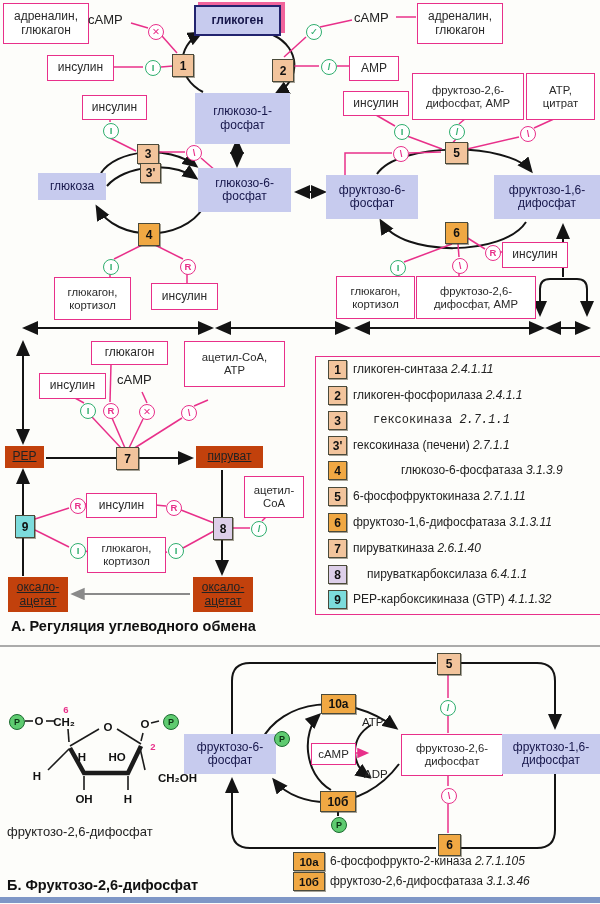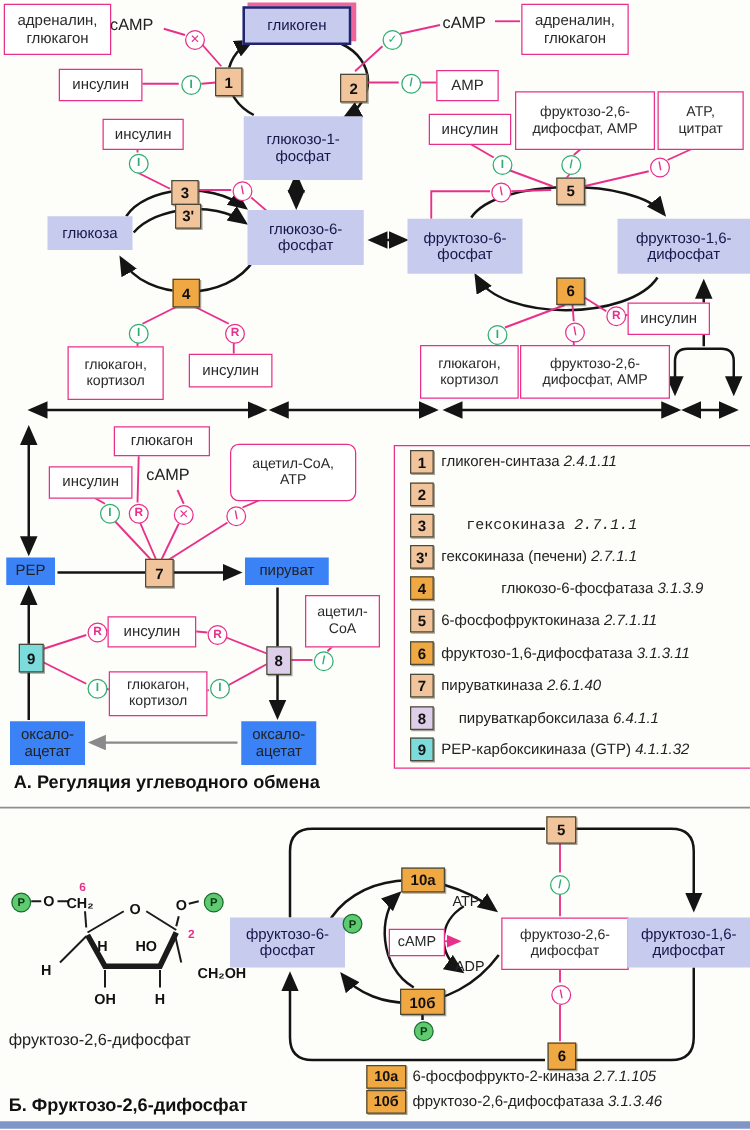--- a/index.html
+++ b/index.html
@@ -3,21 +3,21 @@
 <meta charset="utf-8">
 <style>
   html,body{margin:0;padding:0;background:#fff;}
   #canvas{position:relative;width:600px;height:904px;background:#fdfdfa;overflow:hidden;
     font-family:"Liberation Sans","DejaVu Sans",sans-serif;color:#1c1c1c;}
   #wires{position:absolute;left:0;top:0;z-index:1;}
   .bx{position:absolute;z-index:2;white-space:pre-line;text-align:center;line-height:1.12;
       display:flex;align-items:center;justify-content:center;font-size:12px;}
   .lav{background:#c7cbee;color:#16164a;}
   .pkb{background:#fff;border:1.7px solid #e8308a;color:#2a2a2a;}
-  .pkt{background:#3b82f6;color:#222;}
+  .pkt{background:#c2410c;color:#222;text-decoration:underline;}
   .chip{position:absolute;z-index:3;border:1px solid #4a4a3a;font-weight:bold;color:#111;
         display:flex;align-items:center;justify-content:center;font-size:12px;
         box-shadow:1px 1px 0 rgba(60,50,30,.45);}
   .tan{background:#f2c49c;} .org{background:#f0a843;} .pur{background:#ddcfe9;} .cyn{background:#7cdcdc;}
   .circ{position:absolute;z-index:3;width:14px;height:14px;border-radius:50%;background:#fff;
         display:flex;align-items:center;justify-content:center;font-size:9.5px;font-weight:bold;line-height:14px;}
   .cg{border:1.7px solid #2fae6e;color:#2fae6e;}
   .cp{border:1.7px solid #e8308a;color:#e8308a;}
   .circP{position:absolute;z-index:3;width:14px;height:14px;border-radius:50%;background:#5ecb70;
         border:1.5px solid #1c6b30;color:#0c3514;font-size:9px;font-weight:bold;
@@ -164,21 +164,21 @@
       <text x="128" y="803">H</text>
       <text x="158" y="782" text-anchor="start">CH₂OH</text>
     </g>
     <g font-size="9.5" font-weight="bold" fill="#e8308a" text-anchor="middle">
       <text x="66" y="713">6</text>
       <text x="153" y="750">2</text>
     </g>
   </g>
 </svg>
 
-<div class="bx lav glyc" style="left:194px;top:5px;width:83px;height:27px;">гликоген</div>
+<div class="bx lav glyc" style="left:194px;top:5px;width:83px;height:27px;font-weight:bold;">гликоген</div>
 <div class="bx lav" style="left:195px;top:93px;width:95px;height:51px;">глюкозо-1-
 фосфат</div>
 <div class="bx lav" style="left:198px;top:168px;width:93px;height:44px;">глюкозо-6-
 фосфат</div>
 <div class="bx lav" style="left:38px;top:173px;width:68px;height:27px;">глюкоза</div>
 <div class="bx lav" style="left:326px;top:175px;width:92px;height:44px;">фруктозо-6-
 фосфат</div>
 <div class="bx lav" style="left:494px;top:175px;width:106px;height:44px;">фруктозо-1,6-
 дифосфат</div>
 <div class="bx pkt" style="left:5px;top:446px;width:39px;height:22px;">PEP</div>
@@ -203,21 +203,21 @@
 <div class="bx pkb smallfont" style="left:54px;top:277px;width:75px;height:41px;">глюкагон,
 кортизол</div>
 <div class="bx pkb" style="left:151px;top:283px;width:65px;height:25px;">инсулин</div>
 <div class="bx pkb smallfont" style="left:336px;top:276px;width:77px;height:41px;">глюкагон,
 кортизол</div>
 <div class="bx pkb smallfont" style="left:416px;top:276px;width:118px;height:41px;">фруктозо-2,6-
 дифосфат, AMP</div>
 <div class="bx pkb" style="left:502px;top:242px;width:64px;height:24px;">инсулин</div>
 <div class="bx pkb" style="left:91px;top:341px;width:75px;height:22px;">глюкагон</div>
 <div class="bx pkb" style="left:39px;top:373px;width:65px;height:24px;">инсулин</div>
-<div class="bx pkb smallfont" style="left:184px;top:355px;width:99px;height:44px;border-radius:7px;">ацетил-CoA,
+<div class="bx pkb smallfont" style="left:184px;top:341px;width:99px;height:44px;">ацетил-CoA,
 ATP</div>
 <div class="bx pkb" style="left:86px;top:493px;width:69px;height:23px;">инсулин</div>
 <div class="bx pkb smallfont" style="left:87px;top:537px;width:77px;height:34px;">глюкагон,
 кортизол</div>
 <div class="bx pkb smallfont" style="left:244px;top:476px;width:58px;height:40px;">ацетил-
 CoA</div>
 
 <div class="plain" style="left:88px;top:12px;">cAMP</div>
 <div class="plain" style="left:354px;top:10px;">cAMP</div>
 <div class="plain" style="left:117px;top:372px;">cAMP</div>
@@ -255,20 +255,21 @@
 <div class="circ cg" style="left:251px;top:521px;">/</div>
 <div class="circ cp" style="left:70px;top:498px;">R</div>
 <div class="circ cp" style="left:166px;top:500px;">R</div>
 <div class="circ cg" style="left:70px;top:543px;">I</div>
 <div class="circ cg" style="left:168px;top:543px;">I</div>
 
 <div class="legend-box" style="left:315px;top:356px;width:291px;height:257px;"></div>
 <div class="chip tan" style="left:328px;top:360px;width:17px;height:17px;">1</div>
 <div class="lrow" style="left:353px;top:362px;"><span>гликоген-синтаза </span><i>2.4.1.11</i></div>
 <div class="chip tan" style="left:328px;top:386px;width:17px;height:17px;">2</div>
+<div class="lrow" style="left:353px;top:388px;"><span>гликоген-фосфорилаза </span><i>2.4.1.1</i></div>
 <div class="chip tan" style="left:328px;top:411px;width:17px;height:17px;">3</div>
 <div class="lrow" style="left:373px;top:413px;font-family:Liberation Mono, monospace;"><span>гексокиназа </span><i>2.7.1.1</i></div>
 <div class="chip tan" style="left:328px;top:436px;width:17px;height:17px;">3'</div>
 <div class="lrow" style="left:353px;top:438px;"><span>гексокиназа (печени) </span><i>2.7.1.1</i></div>
 <div class="chip org" style="left:328px;top:461px;width:17px;height:17px;">4</div>
 <div class="lrow" style="left:353px;top:463px;padding-left:48px;"><span>глюкозо-6-фосфатаза </span><i>3.1.3.9</i></div>
 <div class="chip tan" style="left:328px;top:487px;width:17px;height:17px;">5</div>
 <div class="lrow" style="left:353px;top:489px;"><span>6-фосфофруктокиназа </span><i>2.7.1.11</i></div>
 <div class="chip org" style="left:328px;top:513px;width:17px;height:17px;">6</div>
 <div class="lrow" style="left:353px;top:515px;"><span>фруктозо-1,6-дифосфатаза </span><i>3.1.3.11</i></div>

